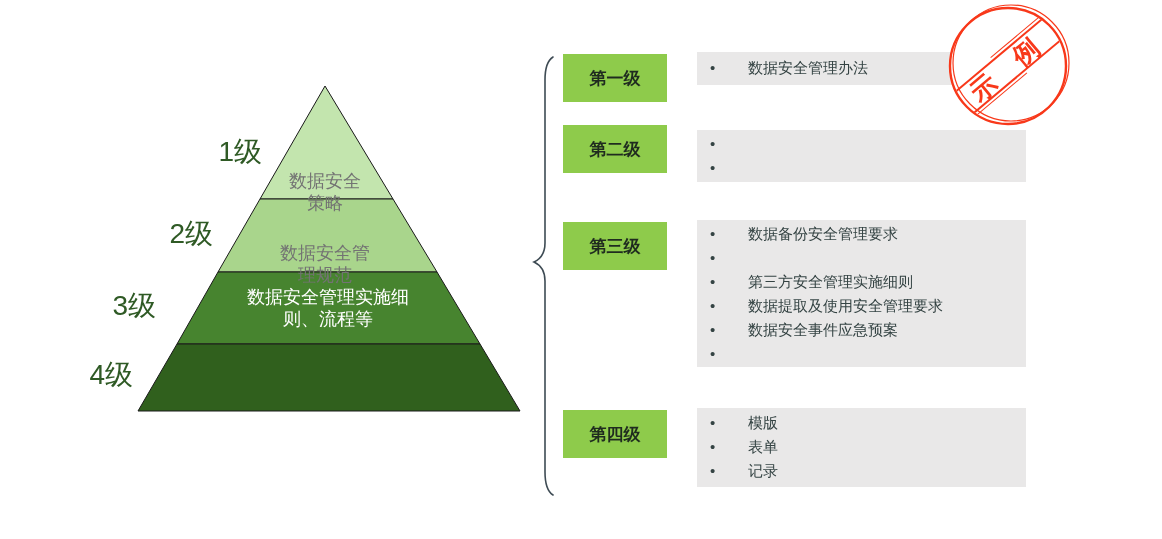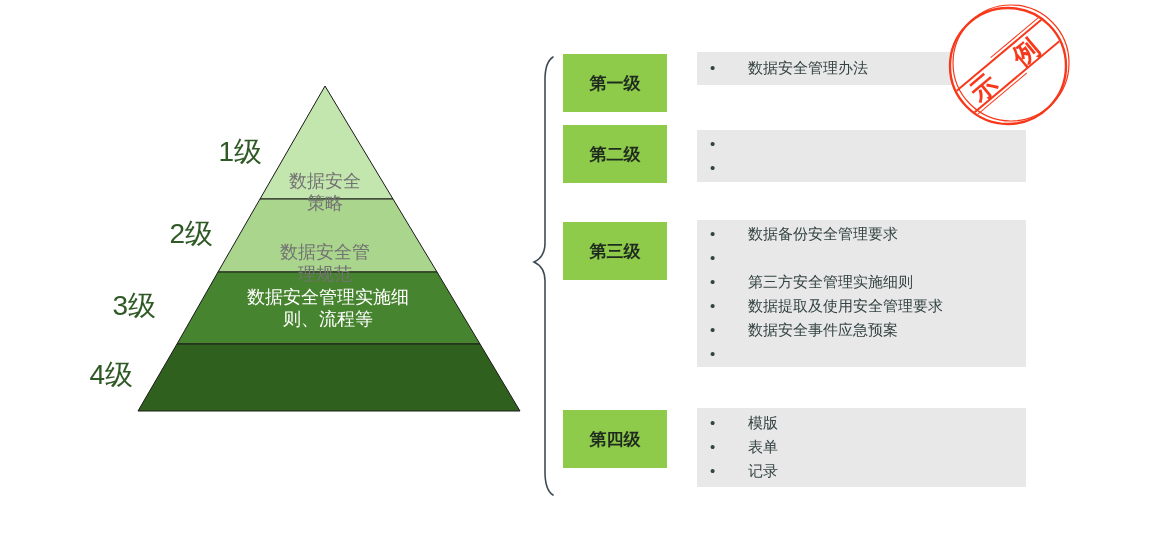--- a/index.html
+++ b/index.html
@@ -28,21 +28,21 @@
   .side-label{
     position:absolute;z-index:1;
     width:56px;text-align:right;
     font-size:28px;line-height:24px;
     color:#2f5a25;
   }
 
   
   .lvl-box{
     position:absolute;z-index:1;
-    left:563px;width:104px;height:58px;
+    left:563px;width:104px;height:48px;
     background:#8ecb4b;
     display:flex;align-items:center;justify-content:center;
     font-size:17px;font-weight:bold;color:#1f2b1f;
   }
   .items-box{
     position:absolute;z-index:1;
     left:697px;width:329px;
     background:#e9e8e8;
     box-sizing:border-box;
   }
@@ -60,21 +60,21 @@
     <polygon points="325,86 393,199 260,199" stroke="#1a1a1a" stroke-width="1" fill="#c3e5ae"></polygon>
     <polygon points="260,199 393,199 437,272 218,272" stroke="#1a1a1a" stroke-width="1" fill="#a9d58c"></polygon>
     <polygon points="218,272 437,272 480,344 177,344" stroke="#1a1a1a" stroke-width="1" fill="#47842f"></polygon>
     <polygon points="177,344 480,344 520,411 138,411" stroke="#1a1a1a" stroke-width="1" fill="#30601d"></polygon>
 
     <path d="M 553 57 Q 545 62 545 80 L 545 243 Q 545 257 534 262 Q 545 267 545 281 L 545 472 Q 545 490 553 495" fill="none" stroke="#3e4b54" stroke-width="1.6" stroke-linecap="round"></path>
   </svg>
 
   <div class="pyr-text pyr-dark" style="left:245px;top:143px;width:160px;">数据安全
 策略</div>
-  <div class="pyr-text pyr-dark" style="left:235px;top:215px;width:180px;font-family:Liberation Mono, monospace;">数据安全管
+  <div class="pyr-text pyr-dark" style="left:235px;top:215px;width:180px;">数据安全管
 理规范</div>
   <div class="pyr-text pyr-light" style="left:203px;top:286px;width:250px;">数据安全管理实施细
 则、流程等</div>
 
   <div class="side-label" style="left:206px;top:140px;">1级</div>
   <div class="side-label" style="left:157px;top:222px;">2级</div>
   <div class="side-label" style="left:100px;top:294px;">3级</div>
   <div class="side-label" style="left:77px;top:363px;">4级</div>
 
   <div class="lvl-box" style="top:54px;">

